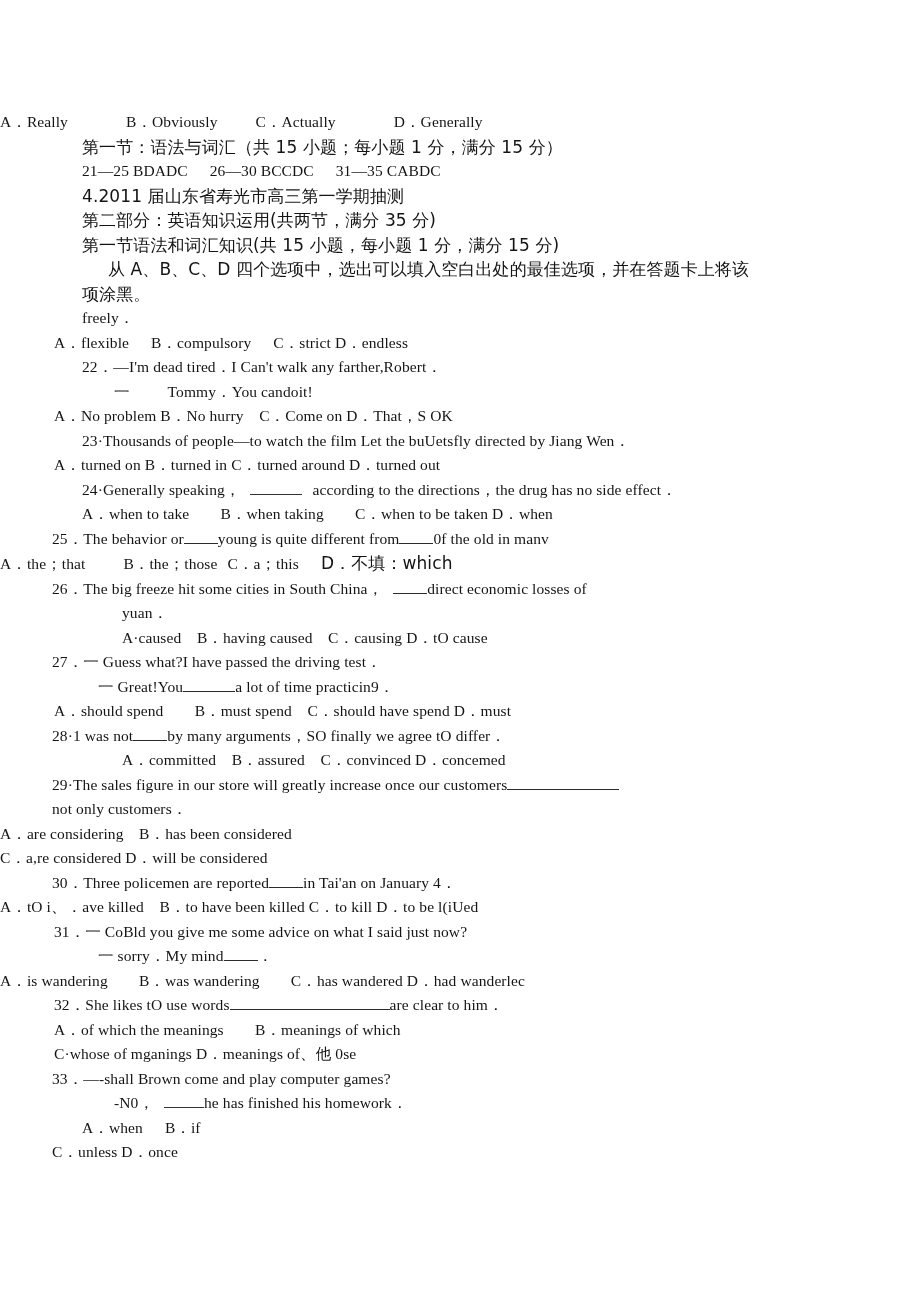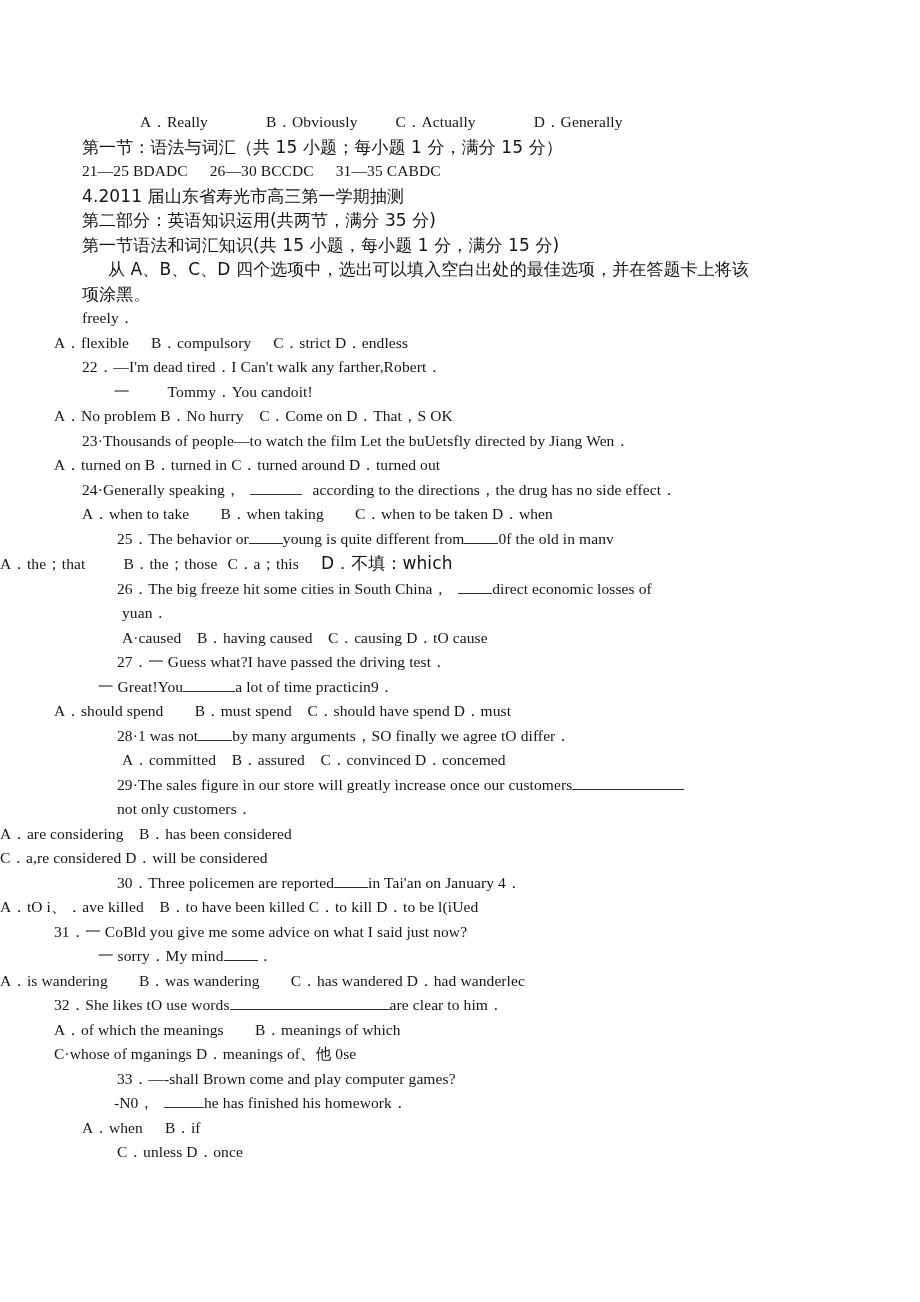--- a/index.html
+++ b/index.html
@@ -45,26 +45,26 @@
     color: #141414;
   }
 
   .cn {
     font-family: "DejaVu Sans", "Liberation Sans", sans-serif;
     font-size: 17px;
   }
 
   
   .i0   { padding-left: 82px; }
-  .i1   { padding-left: 117px; }
+  .i1   { padding-left: 52px; }
   .i2   { padding-left: 98px; }
   .i3   { padding-left: 54px; }
   .i4   { padding-left: 114px; }
   .i5   { padding-left: 122px; }
-  .i7   { padding-left: 140px; }
+  .i7   { }
   .i8   { }
 
   
   .blank {
     display: inline-block;
     border-bottom: 1.5px solid #333;
     height: 0.85em;
     vertical-align: baseline;
   }
   .blank-sm { width: 52px; }

